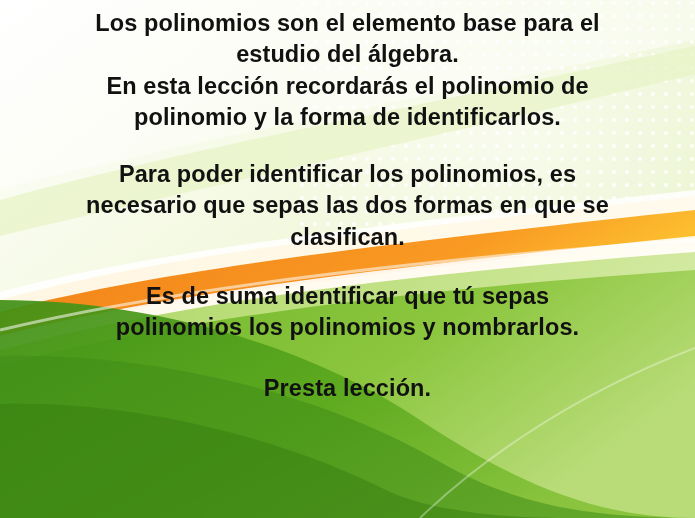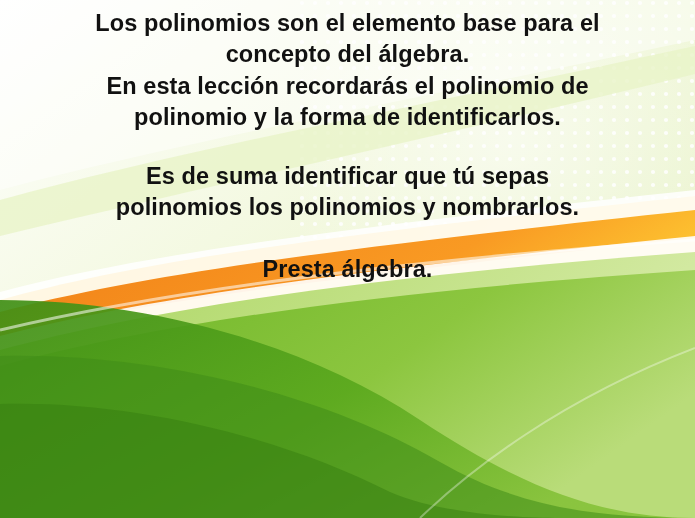--- a/index.html
+++ b/index.html
@@ -123,29 +123,34 @@
     <path d="M0,404 C130,400 280,436 390,492 C440,514 520,518 560,518 L0,518 Z" fill="#357d10" opacity="0.5"></path>
 
     <path d="M0,330 C160,292 380,262 695,240" fill="none" stroke="#ffffff" stroke-opacity="0.55" stroke-width="3"></path>
     <path d="M420,518 C470,470 560,400 695,348" fill="none" stroke="#ffffff" stroke-opacity="0.35" stroke-width="2"></path>
   </svg>
 
   <div class="content">
 
     <div class="para p1">
       <span class="line">Los polinomios son el elemento base para el</span>
-      <span class="line">concepto del álgebra.</span>
+      <span class="line">estudio del álgebra.</span>
       <span class="line">En esta lección recordarás el polinomio de</span>
       <span class="line">polinomio y la forma de identificarlos.</span>
     </div>
 
+    <div class="para p2">
+      <span class="line">Para poder identificar los polinomios, es</span>
+      <span class="line">necesario que sepas las dos formas en que se</span>
+      <span class="line">clasifican.</span>
+    </div>
 
     <div class="para p3">
       <span class="line">Es de suma identificar que tú sepas</span>
       <span class="line">polinomios los polinomios y nombrarlos.</span>
     </div>
 
     <div class="para p4">
-      <span class="line">Presta álgebra.</span>
+      <span class="line">Presta lección.</span>
     </div>
 
   </div>
 </div>
 
 </body></html>

